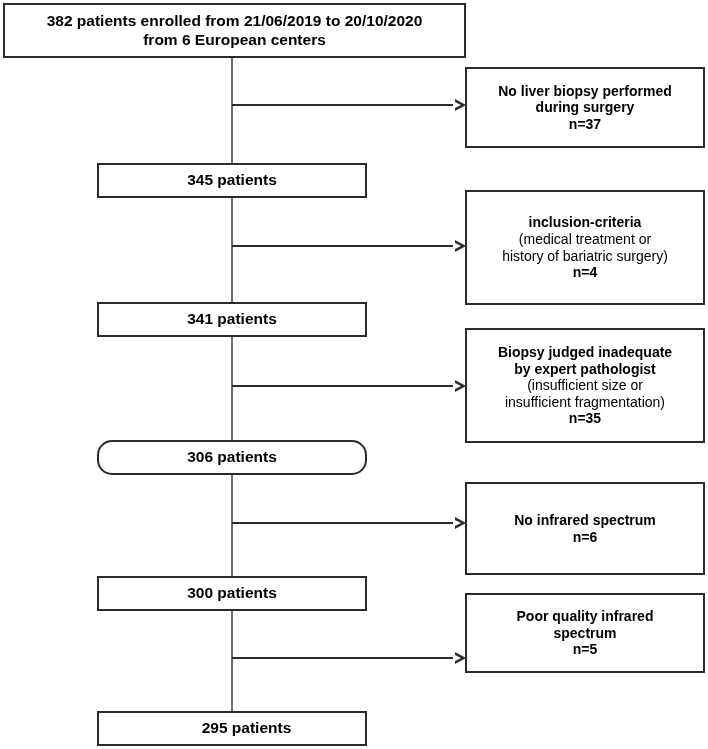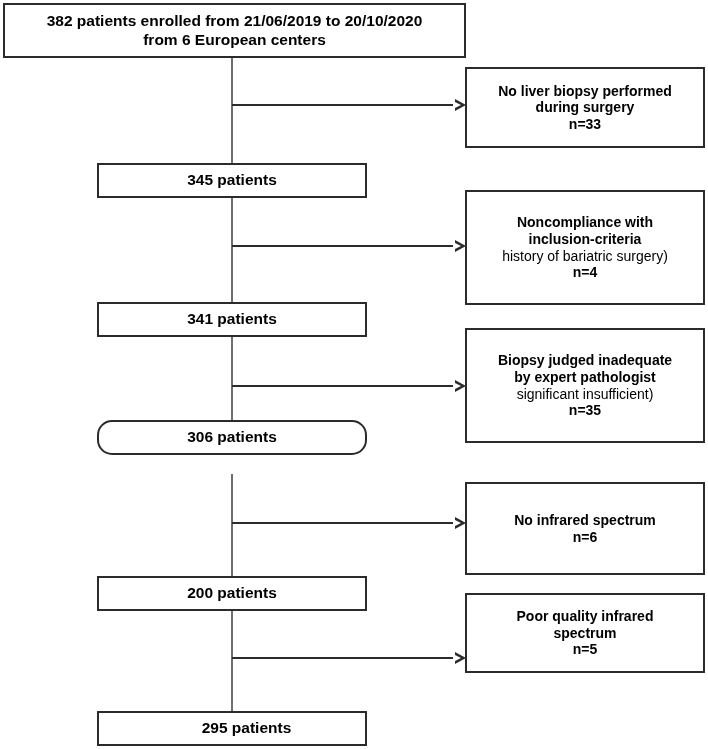--- a/index.html
+++ b/index.html
@@ -133,47 +133,48 @@
     <span class="line">382 patients enrolled from 21/06/2019 to 20/10/2020</span>
     <span class="line">from 6 European centers</span>
   </div>
 
   <div class="box box-count" style="top:163px;">
     <span class="line">345 patients</span>
   </div>
   <div class="box box-count" style="top:302px;">
     <span class="line">341 patients</span>
   </div>
-  <div class="box box-count" style="top:420px;border-radius:15px;">
+  <div class="box box-count" style="top:440px;border-radius:15px;">
     <span class="line">306 patients</span>
   </div>
   <div class="box box-count" style="top:576px;">
-    <span class="line">200 patients</span>
+    <span class="line">300 patients</span>
   </div>
   <div class="box box-count" style="top:711px;padding-left:29px;">
     <span class="line">295 patients</span>
   </div>
 
   <div class="box box-excl" style="top:67px; height:81px;">
     <span class="line bold">No liver biopsy performed</span>
     <span class="line bold">during surgery</span>
-    <span class="line bold">n=33</span>
+    <span class="line bold">n=37</span>
   </div>
 
   <div class="box box-excl" style="top:190px; height:115px;">
-    <span class="line bold">Noncompliance with</span>
     <span class="line bold">inclusion-criteria</span>
+    <span class="line plain">(medical treatment or</span>
     <span class="line plain">history of bariatric surgery)</span>
     <span class="line bold">n=4</span>
   </div>
 
   <div class="box box-excl" style="top:328px; height:115px;text-align:center;">
     <span class="line bold">Biopsy judged inadequate</span>
     <span class="line bold">by expert pathologist</span>
-    <span class="line plain">significant insufficient)</span>
+    <span class="line plain">(insufficient size or</span>
+    <span class="line plain">insufficient fragmentation)</span>
     <span class="line bold">n=35</span>
   </div>
 
   <div class="box box-excl" style="top:482px; height:93px;">
     <span class="line bold">No infrared spectrum</span>
     <span class="line bold">n=6</span>
   </div>
 
   <div class="box box-excl" style="top:593px; height:80px;">
     <span class="line bold">Poor quality infrared</span>

